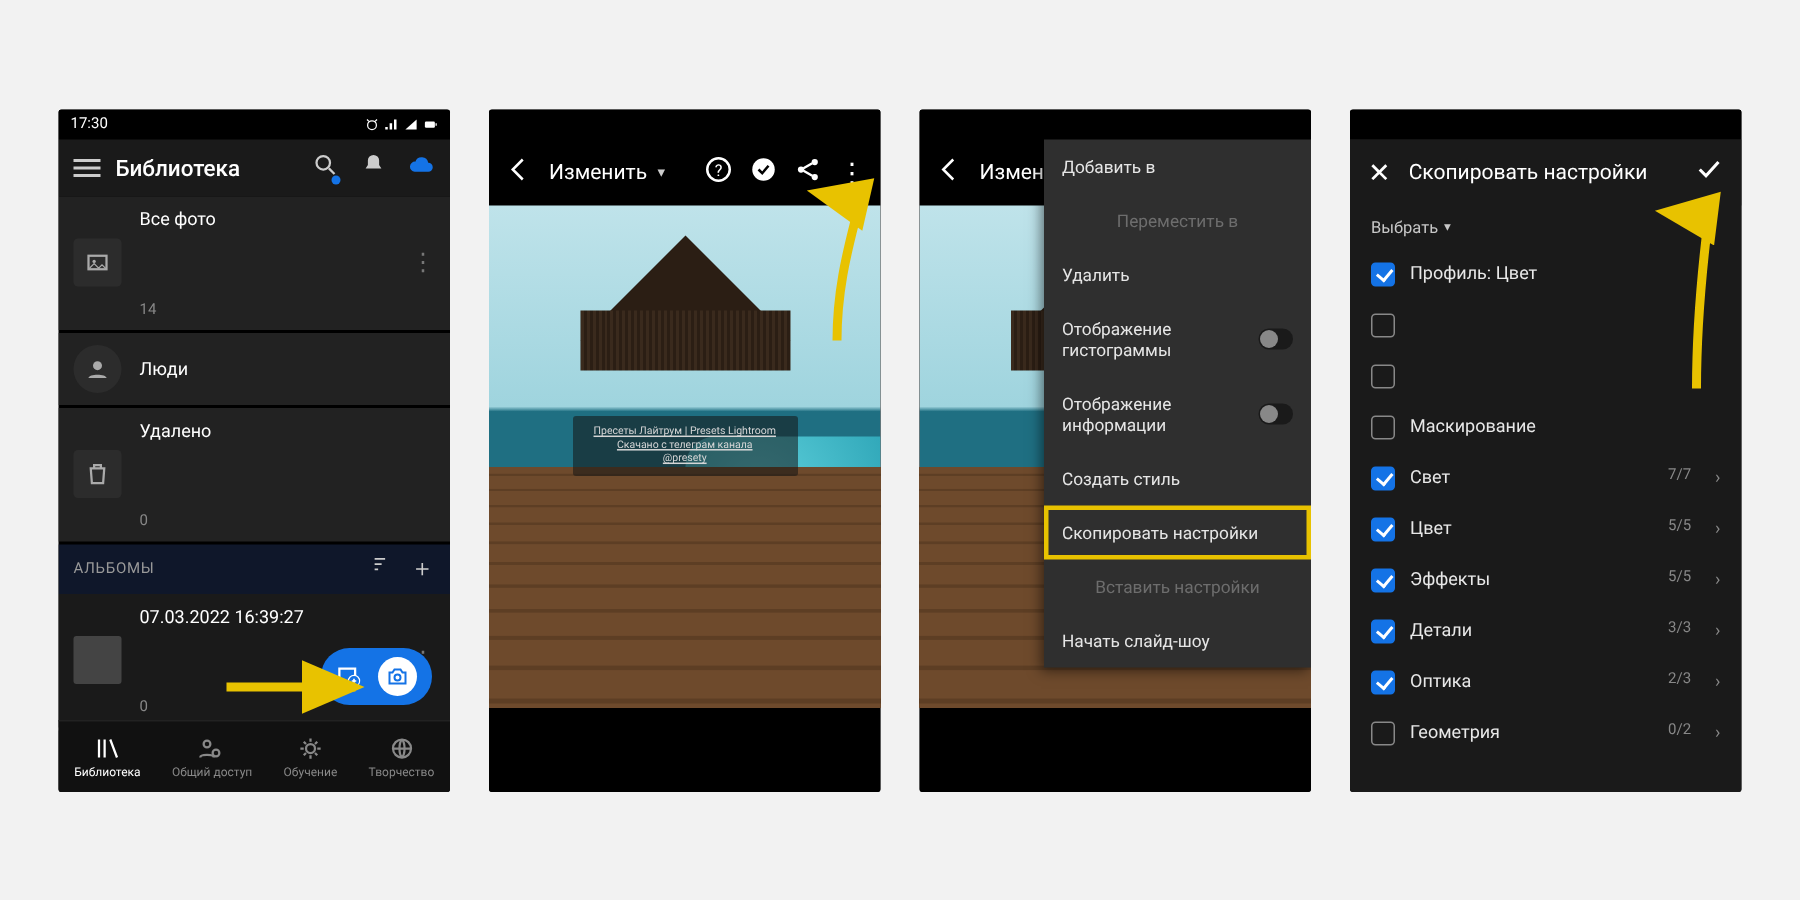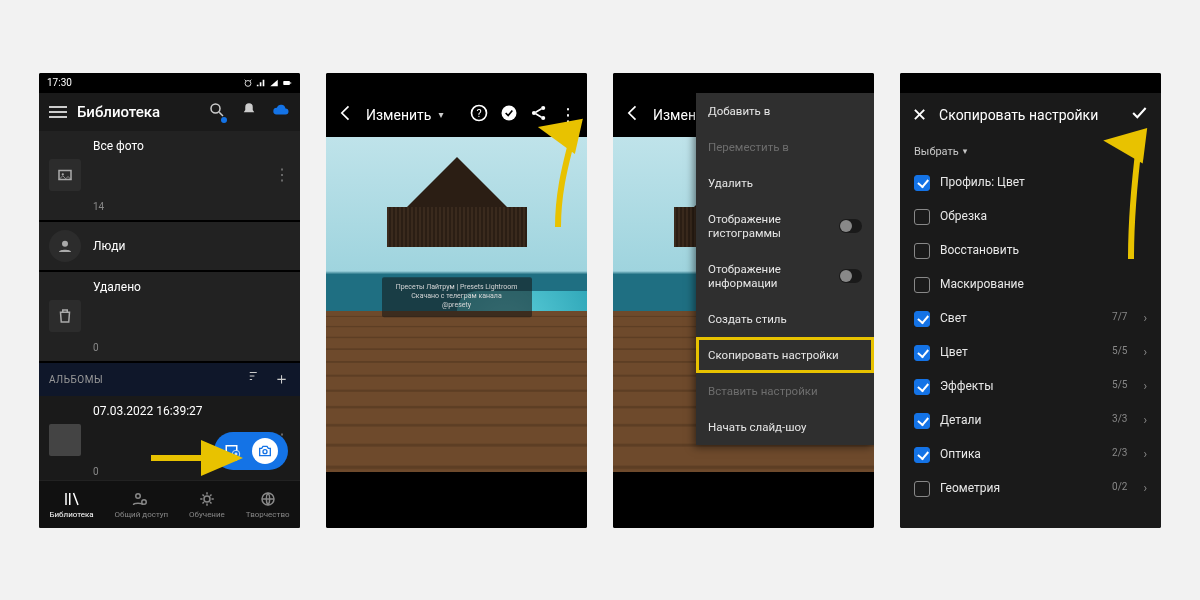--- a/index.html
+++ b/index.html
@@ -140,35 +140,35 @@
   }
   .pool {
     position:absolute; right:-30px; top:46%; width:160px; height:180px;
     background:radial-gradient(circle at 30% 20%,#5fd1dc,#1e97ab 70%);
     border-top-left-radius:20px;
   }
   .watermark {
     position:absolute; left:50%; top:48%; transform:translate(-50%,-50%);
     background:rgba(20,20,20,.55); color:#d6d6d6;
     font-size:7px; text-align:center; padding:6px 8px; border-radius:2px;
-    line-height:1.3; white-space:pre-line; width:150px;
+    line-height:1.3; white-space:pre-line; width:150px;text-decoration:underline;
   }
   .bottom-strip { position:absolute; left:0;right:0;bottom:0;height:56px;background:#000;}
 
   
   .ctx {
     position:absolute; right:0; top:20px; width:178px;
     background:#2f2f2f; box-shadow:-2px 2px 8px rgba(0,0,0,.5);
     display:flex; flex-direction:column;
   }
   .ctx .mi {
     padding:11px 12px; color:#e6e6e6; font-size:11.5px;
     display:flex; justify-content:space-between; align-items:center;
   }
-  .ctx .mi.disabled { color:#6d6d6d; }
+  .ctx .mi.disabled { color:#6d6d6d;justify-content:center; }
   .ctx .mi.hl { outline:3px solid #e8c200; outline-offset:-3px; }
   .switch {
     width:26px;height:14px;background:#1a1a1a;border-radius:7px;position:relative;
   }
   .switch::after{content:"";position:absolute;left:1px;top:1px;width:12px;height:12px;background:#888;border-radius:50%;}
 
   
   .copyhdr {
     height:44px;background:#1a1a1a;display:flex;align-items:center;gap:12px;padding:0 12px;
   }
@@ -518,25 +518,23 @@
       <span style="font-size:9px;">▾</span>
     </div>
 
     <div class="opts">
       <div class="opt">
         <span class="cb checked"></span>
         <span class="lbl">Профиль: Цвет</span>
       </div>
       <div class="opt">
         <span class="cb"></span>
-        <span class="lbl">Обрезка</span>
       </div>
       <div class="opt">
         <span class="cb"></span>
-        <span class="lbl">Восстановить</span>
       </div>
       <div class="opt">
         <span class="cb"></span>
         <span class="lbl">Маскирование</span>
       </div>
 
       <div class="opt">
         <span class="cb checked"></span>
         <span class="lbl">Свет</span>
         <span class="count">7/7</span>

